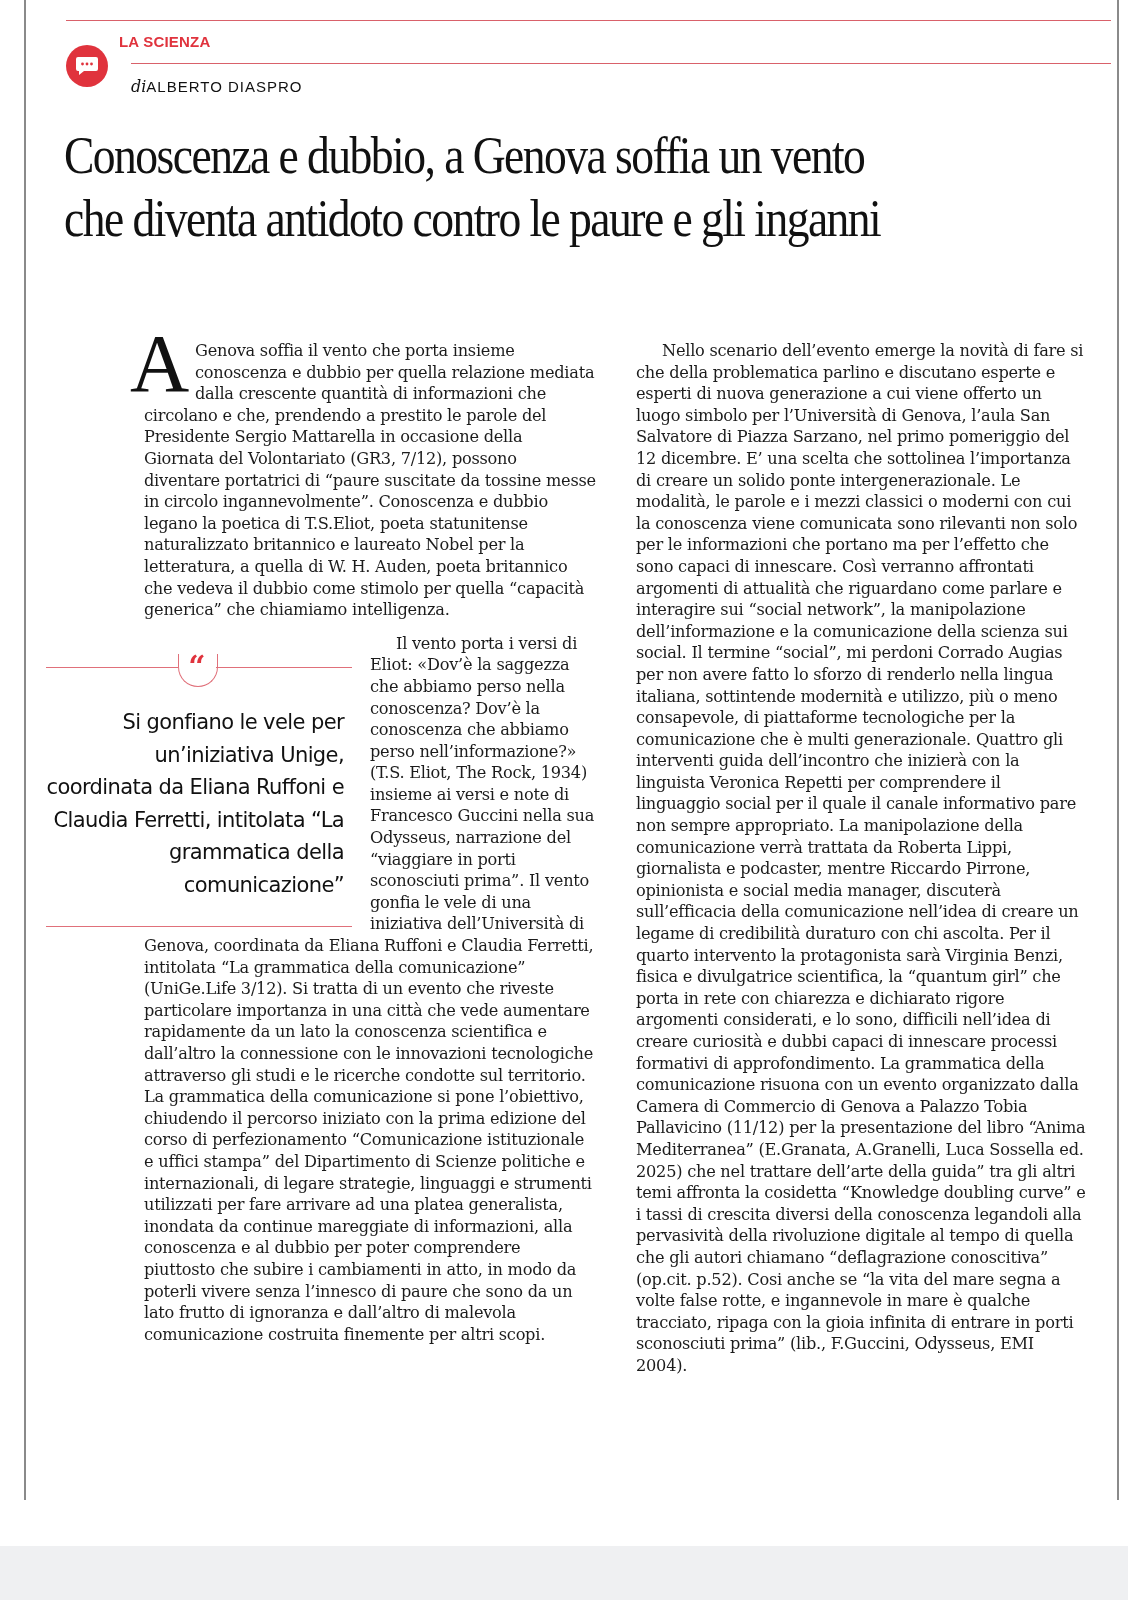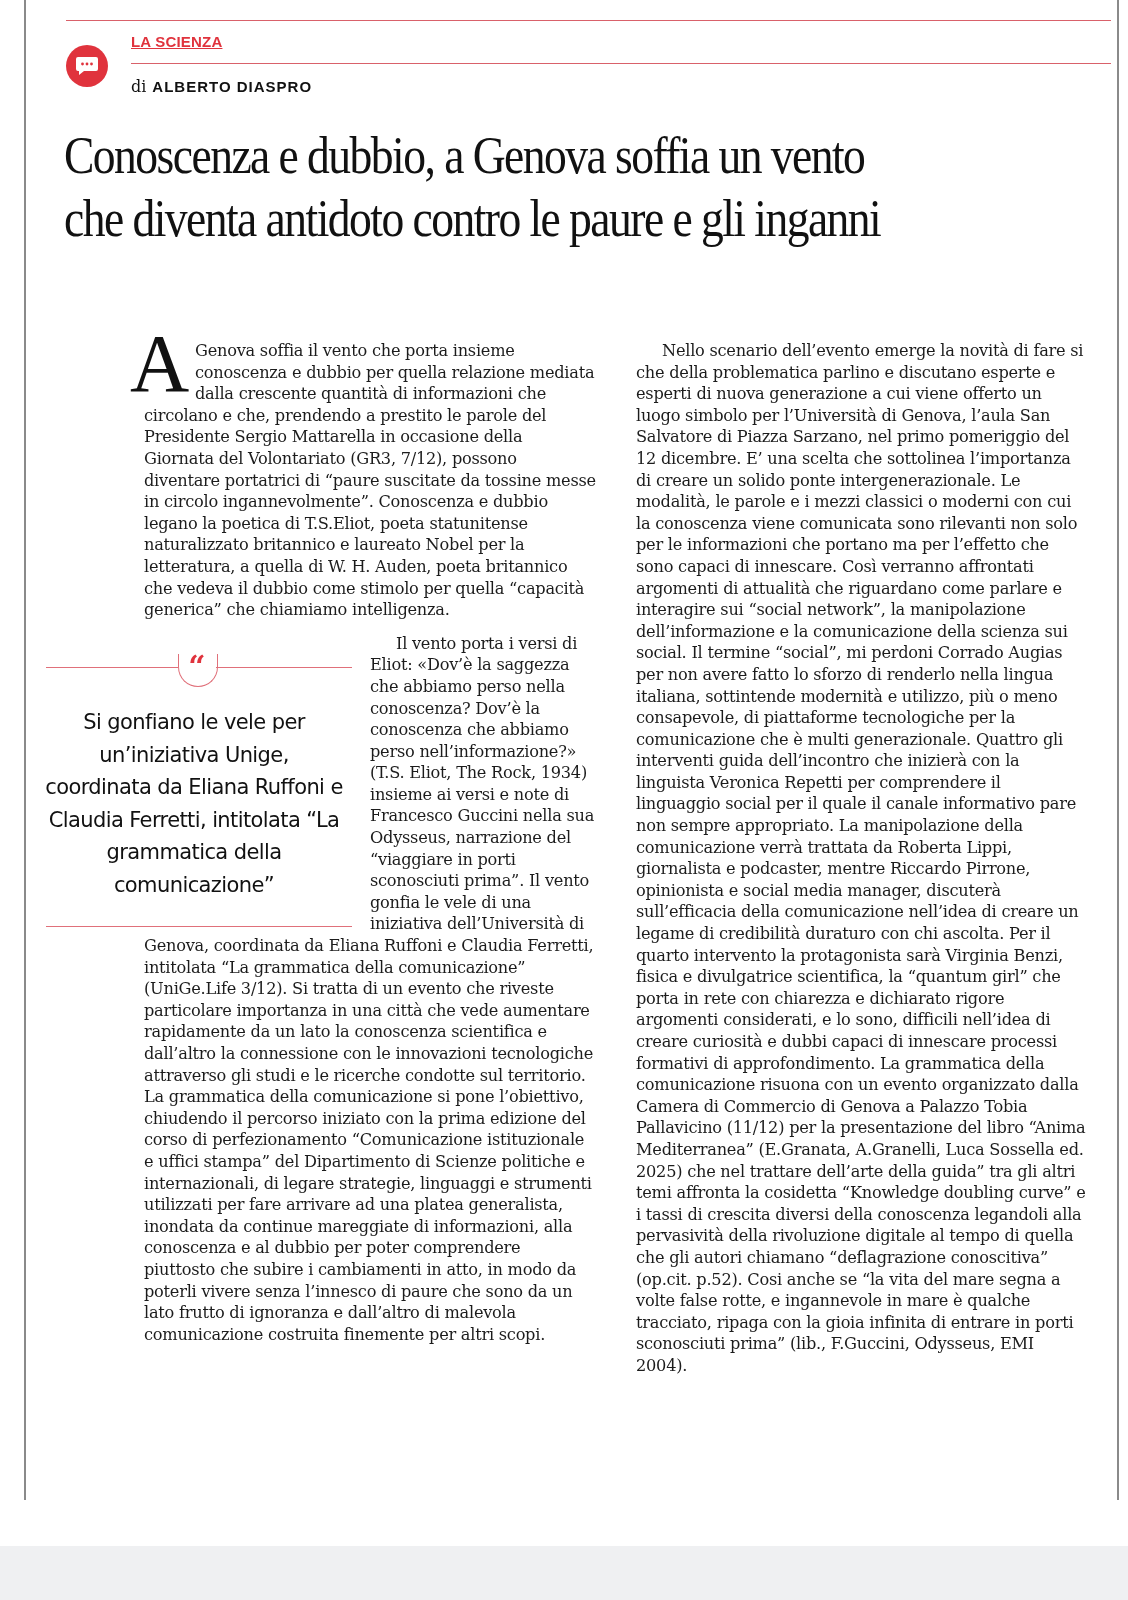--- a/index.html
+++ b/index.html
@@ -24,31 +24,31 @@
     }
     .rule-top { left: 66px; top: 20px; width: 1045px; }
     .rule-mid { left: 131px; top: 63px; width: 980px; }
 
     .kicker-icon {
       position: absolute; left: 66px; top: 45px; width: 42px; height: 42px;
       border-radius: 50%; background: #e0333d;
       display: flex; align-items: center; justify-content: center;
     }
     .kicker-label {
-      position: absolute; left: 131px; top: 33px;
+      position: absolute; left: 119px; top: 33px;
       font-family: "Liberation Sans", sans-serif; font-weight: 700;
-      font-size: 15px; color: #e0333d; letter-spacing: 0.2px; text-decoration: underline;
+      font-size: 15px; color: #e0333d; letter-spacing: 0.2px;
     }
     .byline {
       position: absolute; left: 131px; top: 77px;
       font-family: "Liberation Sans", sans-serif; font-size: 15px;
       color: #111;
     }
-    .byline .di { font-family: "DejaVu Serif", serif; font-size: 16px; margin-right: 6px; }
-    .byline .author { font-weight: 700; letter-spacing: 1px; }
+    .byline .di { font-family: "DejaVu Serif", serif; font-style: italic; font-size: 16px; margin-right: 0; }
+    .byline .author { font-weight: 400; letter-spacing: 1px; }
 
     .headline {
       position: absolute; left: 64px; top: 124px; width: 1050px;
       font-family: "Liberation Serif", serif; font-weight: 400;
       font-size: 53px; line-height: 63px; color: #111;
       letter-spacing: -1.8px;
       transform: scaleX(0.86); transform-origin: left top;
       white-space: nowrap;
     }
 
@@ -81,21 +81,21 @@
       position: absolute; left: 134px; top: -6px; width: 38px; height: 32px;
       border: 1px solid #e0707a; border-top: none; border-radius: 0 0 20px 20px;
       background: #fff;
     }
     .pq-mark {
       position: absolute; left: 134px; top: -8px; width: 38px; text-align: center;
       font-family: "DejaVu Serif", serif; font-weight: 700; font-size: 30px; color: #e0333d;
       line-height: 30px;
     }
     .pq-text {
-      position: absolute; left: 0; top: 46px; width: 300px; text-align: center;
+      position: absolute; left: 0; top: 46px; width: 300px; text-align: right;
       font-family: "DejaVu Sans", sans-serif; font-size: 21px; line-height: 32.5px;
       color: #111; letter-spacing: -0.6px;
     }
     .pq-line-bottom { position: absolute; left: 2px; top: 266px; width: 306px; height: 1px; background: #e0707a; }
   </style>
 </head>
 <body>
 
 <div class="page-frame"></div>
 <div class="bottom-band"></div>

